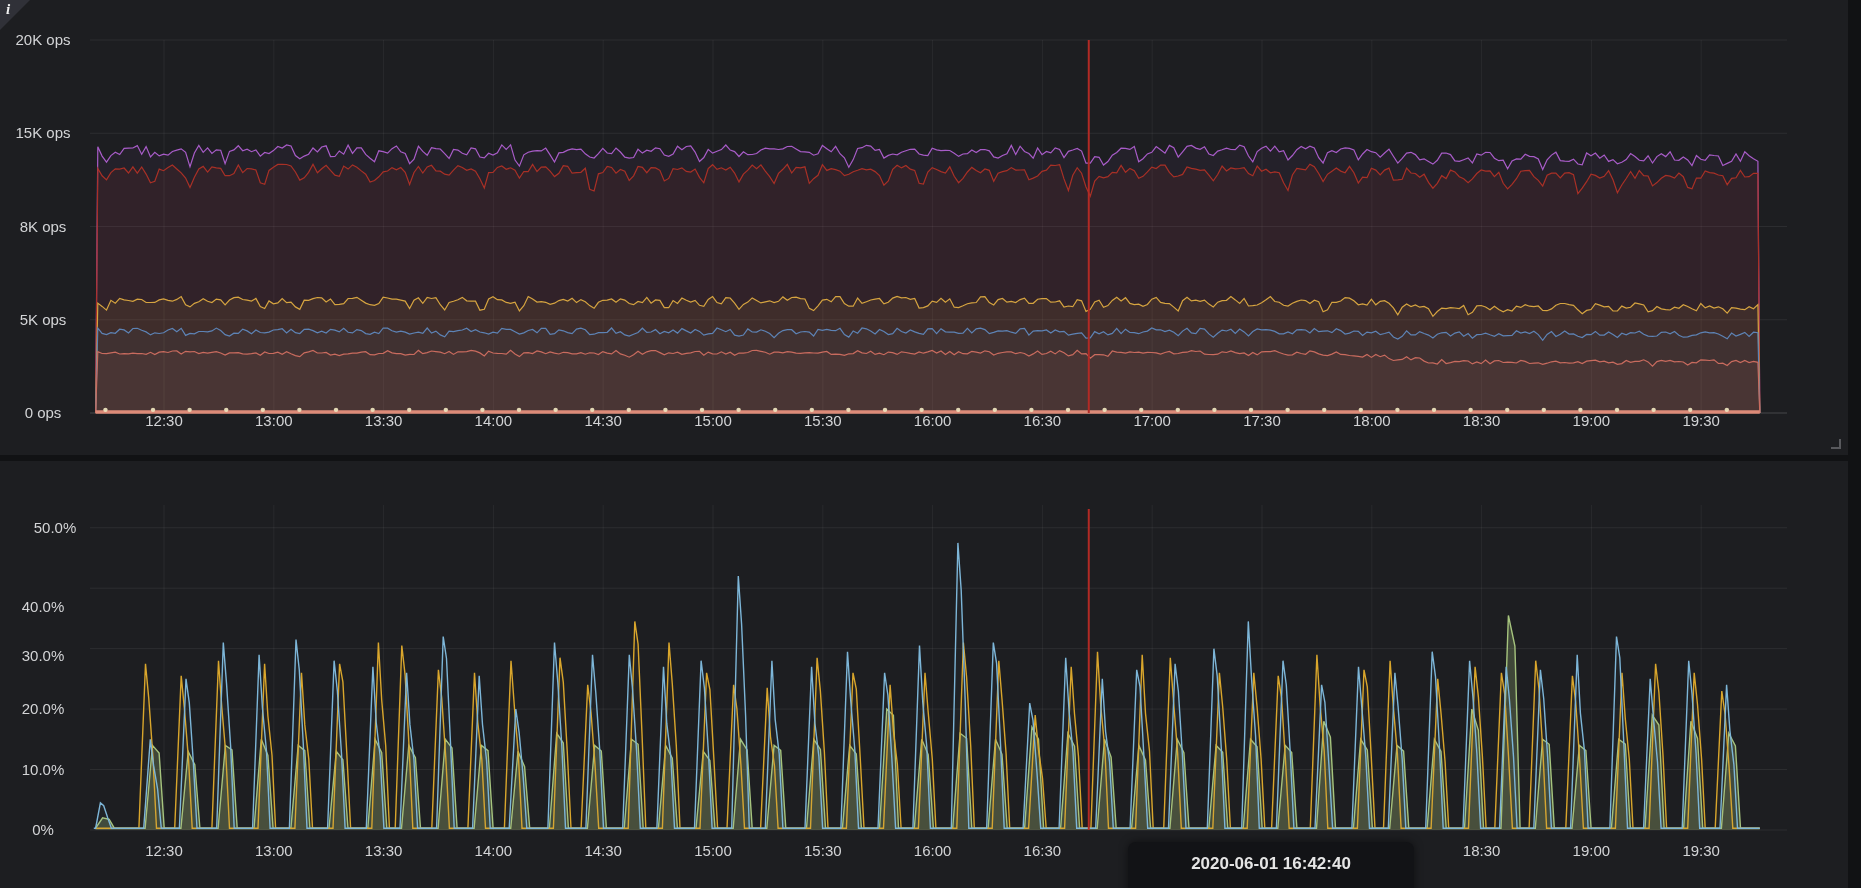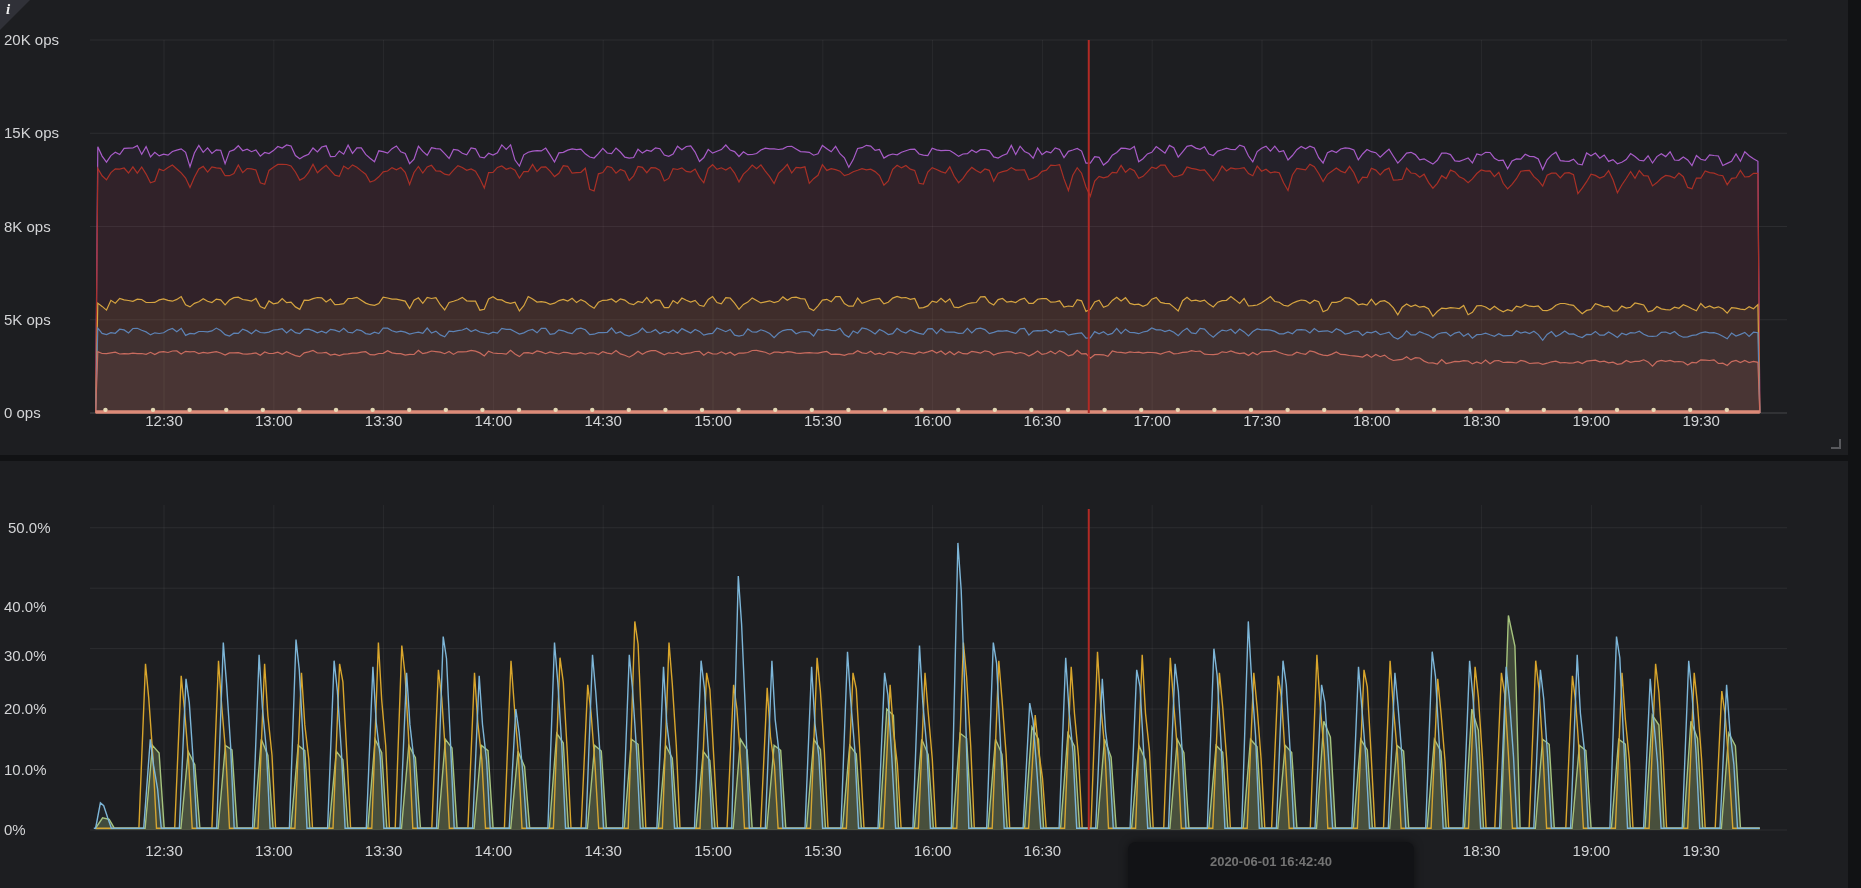--- a/index.html
+++ b/index.html
@@ -13,25 +13,25 @@
          border-right:6px solid transparent;border-top:7px solid #8f9093;margin-left:9px;
          vertical-align:2px;}
   .info-corner{position:absolute;top:0;left:0;width:0;height:0;
                border-top:30px solid #303138;border-right:30px solid transparent;cursor:pointer;}
   .info-glyph{position:absolute;top:-29px;left:6px;color:#f0f0f0;font-weight:bold;
               font-family:"Liberation Serif",serif;font-style:italic;font-size:15px;}
   .resize-handle{position:absolute;right:7px;bottom:6px;width:8px;height:8px;
                  border-right:2px solid #58595d;border-bottom:2px solid #58595d;cursor:nwse-resize;}
   svg{position:absolute;top:0;left:0;}
   .tick-label{position:absolute;color:#d3d4d6;font-size:15px;white-space:nowrap;}
-  .ytick{text-align:left;width:78px;}
+  .ytick{text-align:center;width:78px;}
   .xtick{transform:translateX(-50%);}
   #tooltip{position:absolute;left:1128px;top:842px;width:286px;height:60px;background:#121316;
            border-radius:8px;z-index:20;text-align:center;box-shadow:0 0 8px rgba(0,0,0,.5);}
-  #tooltip span{display:inline-block;margin-top:12px;color:#737373;font-size:13px;font-weight:bold;}
+  #tooltip span{display:inline-block;margin-top:12px;color:#e5e5e5;font-size:17px;font-weight:bold;}
 </style>
 </head>
 <body>
 
 <div>
 
   <section class="panel" id="panel1">
     <div class="info-corner">
       <span class="info-glyph">i</span>
     </div>
@@ -171,21 +171,21 @@
           <path d="M93.8 367.2L95.6 367.2L100.4 341.8L103.7 344.7L107.7 356.8L111.4 367.2L143.7 367.2L150.3 278.3L153.6 304.6L157.6 328.2L161.3 367.2L179.4 367.2L186.0 217.9L189.3 241.9L193.3 301.0L197.0 367.2L216.7 367.2L223.3 181.6L226.5 222.1L230.6 284.7L234.2 367.2L252.6 367.2L259.1 193.7L262.4 246.7L266.5 290.1L270.1 367.2L289.4 367.2L296.0 178.6L299.3 209.0L303.3 283.3L307.0 367.2L327.6 367.2L334.1 199.7L337.4 230.2L341.5 292.8L345.1 367.2L366.3 367.2L372.9 205.8L376.2 261.3L380.2 295.6L383.9 367.2L400.0 367.2L406.6 211.8L409.9 263.4L413.9 298.3L417.6 367.2L436.6 367.2L443.2 175.6L446.5 197.5L450.5 282.0L454.2 367.2L472.6 367.2L479.2 214.9L482.5 263.5L486.6 299.6L490.2 367.2L509.2 367.2L515.8 248.1L519.1 271.3L523.1 314.6L526.8 367.2L547.9 367.2L554.5 181.6L557.8 221.5L561.8 284.7L565.5 367.2L585.9 367.2L592.5 193.7L595.8 231.8L599.8 290.1L603.5 367.2L622.7 367.2L629.3 193.7L632.6 229.0L636.6 290.1L640.3 367.2L656.9 367.2L663.5 205.8L666.8 262.7L670.8 295.6L674.5 367.2L694.5 367.2L701.1 199.7L704.4 227.0L708.5 292.8L712.1 367.2L731.7 367.2L738.3 115.1L741.6 163.2L745.6 254.7L749.3 367.2L765.3 367.2L771.9 199.7L775.2 258.6L779.2 292.8L782.9 367.2L805.0 367.2L811.6 205.8L814.9 262.3L818.9 295.6L822.6 367.2L840.9 367.2L847.5 190.7L850.8 240.7L854.8 288.8L858.5 367.2L878.0 367.2L884.6 211.8L887.9 234.2L891.9 298.3L895.6 367.2L912.9 367.2L919.5 184.6L922.8 241.7L926.8 286.0L930.4 367.2L951.3 367.2L957.9 81.9L961.2 129.5L965.2 239.8L968.8 367.2L986.7 367.2L993.3 181.6L996.6 202.4L1000.6 284.7L1004.2 367.2L1023.1 367.2L1029.7 242.1L1033.0 259.4L1037.0 311.9L1040.7 367.2L1059.1 367.2L1065.7 196.7L1069.0 249.3L1073.0 291.5L1076.7 367.2L1095.7 367.2L1102.3 217.9L1105.6 270.6L1109.6 301.0L1113.3 367.2L1130.1 367.2L1136.7 208.8L1140.0 225.5L1144.0 296.9L1147.7 367.2L1168.5 367.2L1175.1 202.8L1178.4 230.5L1182.4 294.2L1186.0 367.2L1207.3 367.2L1213.9 187.7L1217.2 214.8L1221.3 287.4L1224.9 367.2L1241.7 367.2L1248.3 160.4L1251.6 218.2L1255.6 275.2L1259.3 367.2L1276.4 367.2L1283.0 199.7L1286.3 224.0L1290.3 292.8L1293.9 367.2L1315.0 367.2L1321.6 223.9L1324.9 241.3L1328.9 303.7L1332.6 367.2L1351.9 367.2L1358.5 205.8L1361.8 246.4L1365.8 295.6L1369.5 367.2L1388.3 367.2L1394.9 211.8L1398.1 245.7L1402.2 298.3L1405.8 367.2L1425.7 367.2L1432.2 190.7L1435.5 215.6L1439.6 288.8L1443.2 367.2L1463.0 367.2L1469.6 199.7L1472.9 235.7L1476.9 292.8L1480.6 367.2L1499.6 367.2L1506.2 205.8L1509.4 238.0L1513.5 295.6L1517.1 367.2L1533.8 367.2L1540.4 208.8L1543.7 237.5L1547.7 296.9L1551.4 367.2L1570.6 367.2L1577.2 193.7L1580.4 252.1L1584.5 290.1L1588.1 367.2L1609.9 367.2L1616.5 175.6L1619.8 196.7L1623.8 282.0L1627.5 367.2L1643.6 367.2L1650.2 217.9L1653.4 256.0L1657.5 301.0L1661.1 367.2L1682.2 367.2L1688.7 199.7L1692.0 232.7L1696.1 292.8L1699.7 367.2L1720.0 367.2L1726.6 223.9L1729.9 269.6L1733.9 303.7L1737.5 367.2L1759.8 367.2L1759.76 369L93.79654303446412 369Z" fill="#7db6d8" fill-opacity="0.04" stroke="none"></path>
           <path d="M93.8 367.2L95.6 367.2L100.4 341.8L103.7 344.7L107.7 356.8L111.4 367.2L143.7 367.2L150.3 278.3L153.6 304.6L157.6 328.2L161.3 367.2L179.4 367.2L186.0 217.9L189.3 241.9L193.3 301.0L197.0 367.2L216.7 367.2L223.3 181.6L226.5 222.1L230.6 284.7L234.2 367.2L252.6 367.2L259.1 193.7L262.4 246.7L266.5 290.1L270.1 367.2L289.4 367.2L296.0 178.6L299.3 209.0L303.3 283.3L307.0 367.2L327.6 367.2L334.1 199.7L337.4 230.2L341.5 292.8L345.1 367.2L366.3 367.2L372.9 205.8L376.2 261.3L380.2 295.6L383.9 367.2L400.0 367.2L406.6 211.8L409.9 263.4L413.9 298.3L417.6 367.2L436.6 367.2L443.2 175.6L446.5 197.5L450.5 282.0L454.2 367.2L472.6 367.2L479.2 214.9L482.5 263.5L486.6 299.6L490.2 367.2L509.2 367.2L515.8 248.1L519.1 271.3L523.1 314.6L526.8 367.2L547.9 367.2L554.5 181.6L557.8 221.5L561.8 284.7L565.5 367.2L585.9 367.2L592.5 193.7L595.8 231.8L599.8 290.1L603.5 367.2L622.7 367.2L629.3 193.7L632.6 229.0L636.6 290.1L640.3 367.2L656.9 367.2L663.5 205.8L666.8 262.7L670.8 295.6L674.5 367.2L694.5 367.2L701.1 199.7L704.4 227.0L708.5 292.8L712.1 367.2L731.7 367.2L738.3 115.1L741.6 163.2L745.6 254.7L749.3 367.2L765.3 367.2L771.9 199.7L775.2 258.6L779.2 292.8L782.9 367.2L805.0 367.2L811.6 205.8L814.9 262.3L818.9 295.6L822.6 367.2L840.9 367.2L847.5 190.7L850.8 240.7L854.8 288.8L858.5 367.2L878.0 367.2L884.6 211.8L887.9 234.2L891.9 298.3L895.6 367.2L912.9 367.2L919.5 184.6L922.8 241.7L926.8 286.0L930.4 367.2L951.3 367.2L957.9 81.9L961.2 129.5L965.2 239.8L968.8 367.2L986.7 367.2L993.3 181.6L996.6 202.4L1000.6 284.7L1004.2 367.2L1023.1 367.2L1029.7 242.1L1033.0 259.4L1037.0 311.9L1040.7 367.2L1059.1 367.2L1065.7 196.7L1069.0 249.3L1073.0 291.5L1076.7 367.2L1095.7 367.2L1102.3 217.9L1105.6 270.6L1109.6 301.0L1113.3 367.2L1130.1 367.2L1136.7 208.8L1140.0 225.5L1144.0 296.9L1147.7 367.2L1168.5 367.2L1175.1 202.8L1178.4 230.5L1182.4 294.2L1186.0 367.2L1207.3 367.2L1213.9 187.7L1217.2 214.8L1221.3 287.4L1224.9 367.2L1241.7 367.2L1248.3 160.4L1251.6 218.2L1255.6 275.2L1259.3 367.2L1276.4 367.2L1283.0 199.7L1286.3 224.0L1290.3 292.8L1293.9 367.2L1315.0 367.2L1321.6 223.9L1324.9 241.3L1328.9 303.7L1332.6 367.2L1351.9 367.2L1358.5 205.8L1361.8 246.4L1365.8 295.6L1369.5 367.2L1388.3 367.2L1394.9 211.8L1398.1 245.7L1402.2 298.3L1405.8 367.2L1425.7 367.2L1432.2 190.7L1435.5 215.6L1439.6 288.8L1443.2 367.2L1463.0 367.2L1469.6 199.7L1472.9 235.7L1476.9 292.8L1480.6 367.2L1499.6 367.2L1506.2 205.8L1509.4 238.0L1513.5 295.6L1517.1 367.2L1533.8 367.2L1540.4 208.8L1543.7 237.5L1547.7 296.9L1551.4 367.2L1570.6 367.2L1577.2 193.7L1580.4 252.1L1584.5 290.1L1588.1 367.2L1609.9 367.2L1616.5 175.6L1619.8 196.7L1623.8 282.0L1627.5 367.2L1643.6 367.2L1650.2 217.9L1653.4 256.0L1657.5 301.0L1661.1 367.2L1682.2 367.2L1688.7 199.7L1692.0 232.7L1696.1 292.8L1699.7 367.2L1720.0 367.2L1726.6 223.9L1729.9 269.6L1733.9 303.7L1737.5 367.2L1759.8 367.2" fill="none" stroke="#7db6d8" stroke-width="1.4"></path>
           <line x1="1088.7722" x2="1088.7722" y1="48" y2="369" stroke="#b22a25" stroke-width="2"></line>
         </svg>
       </div>
   <div class="tick-label ytick" style="left: 4px; top: 360px;">0%</div>
       <div class="tick-label ytick" style="left: 4px; top: 299.55px;">10.0%</div>
       <div class="tick-label ytick" style="left: 4px; top: 239.1px;">20.0%</div>
       <div class="tick-label ytick" style="left: 4px; top: 186px;">30.0%</div>
       <div class="tick-label ytick" style="left: 4px; top: 118.2px; margin-top: 19px;">40.0%</div>
-      <div class="tick-label ytick" style="left: 8px; top: 57.75px;">50.0%</div>
+      <div class="tick-label ytick" style="left: 16px; top: 57.75px;">50.0%</div>
       <div class="tick-label xtick" style="left: 164px; top: 381px;">12:30</div>
       <div class="tick-label xtick" style="left: 273.8px; top: 381px;">13:00</div>
       <div class="tick-label xtick" style="left: 383.6px; top: 381px;">13:30</div>
       <div class="tick-label xtick" style="left: 493.4px; top: 381px;">14:00</div>
       <div class="tick-label xtick" style="left: 603.2px; top: 381px;">14:30</div>
       <div class="tick-label xtick" style="left: 713px; top: 381px;">15:00</div>
       <div class="tick-label xtick" style="left: 822.8px; top: 381px;">15:30</div>
       <div class="tick-label xtick" style="left: 932.6px; top: 381px;">16:00</div>
       <div class="tick-label xtick" style="left: 1042.4px; top: 381px;">16:30</div>
       <div class="tick-label xtick" style="left: 1152.2px; top: 381px;">17:00</div>

